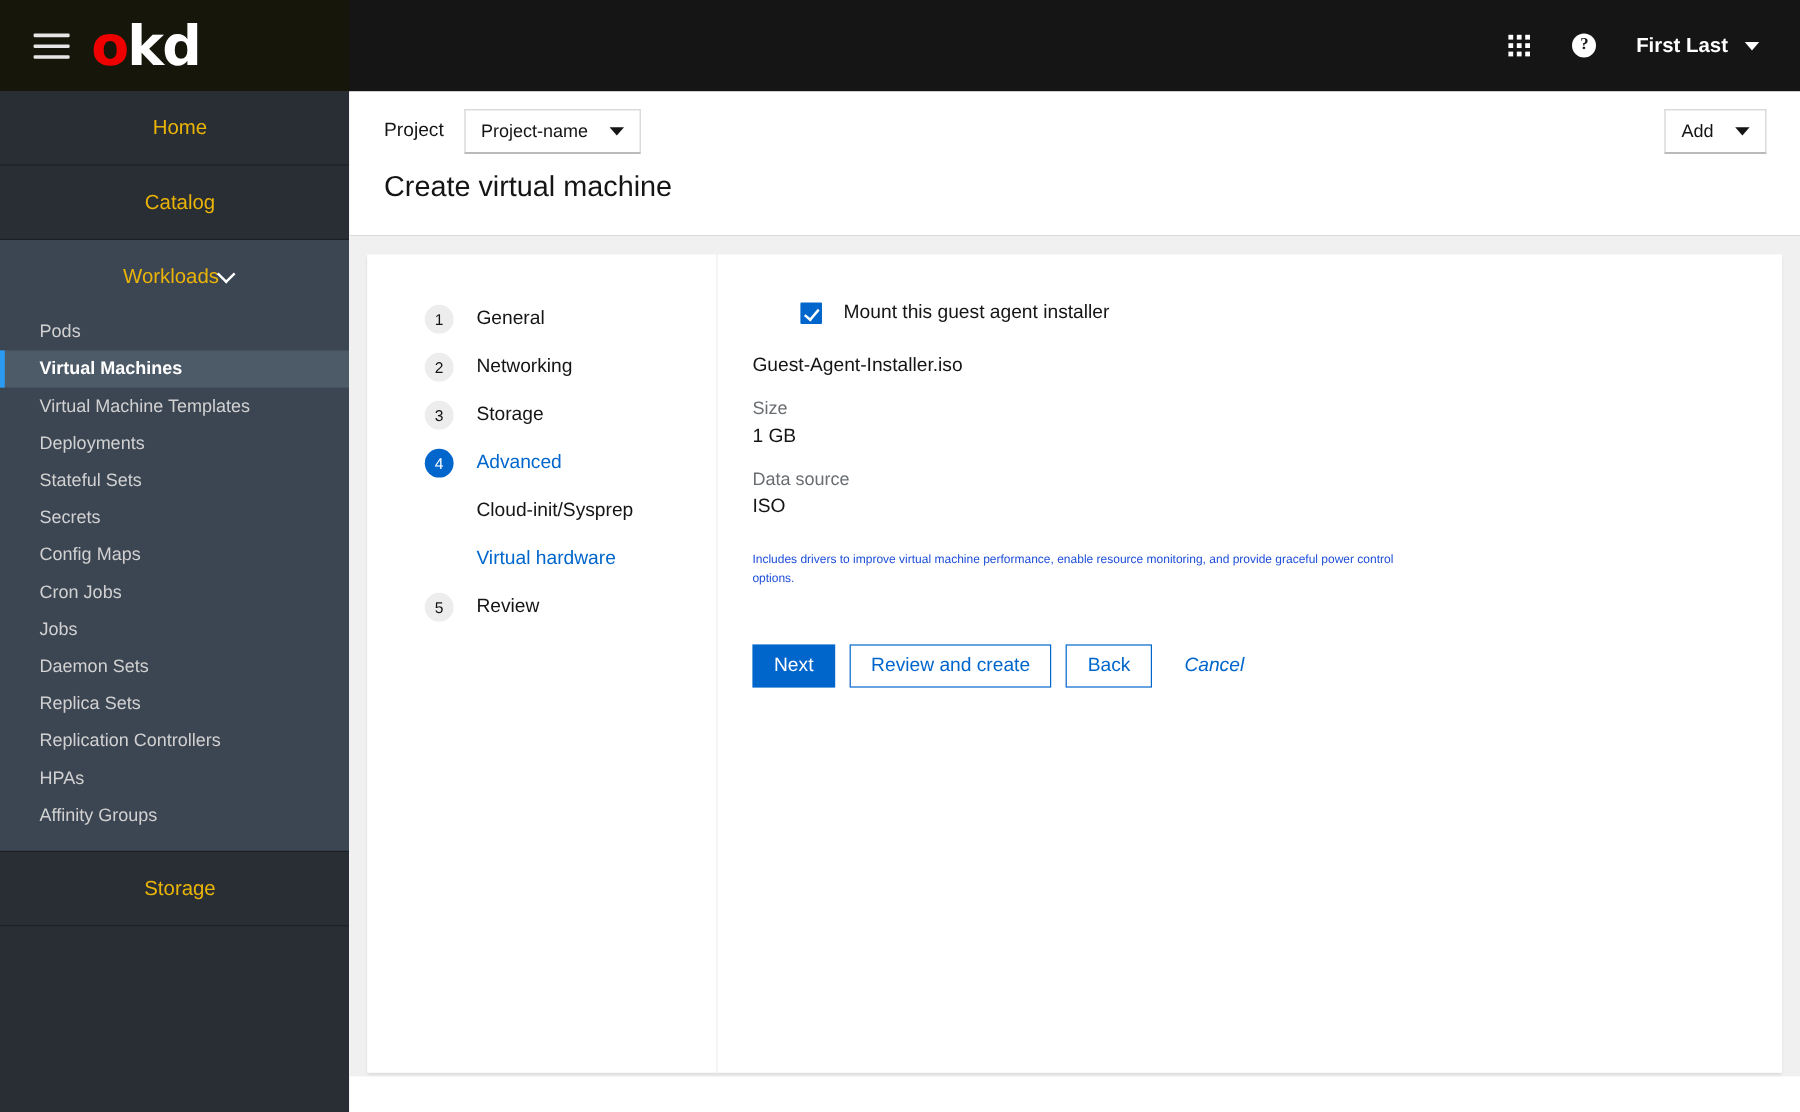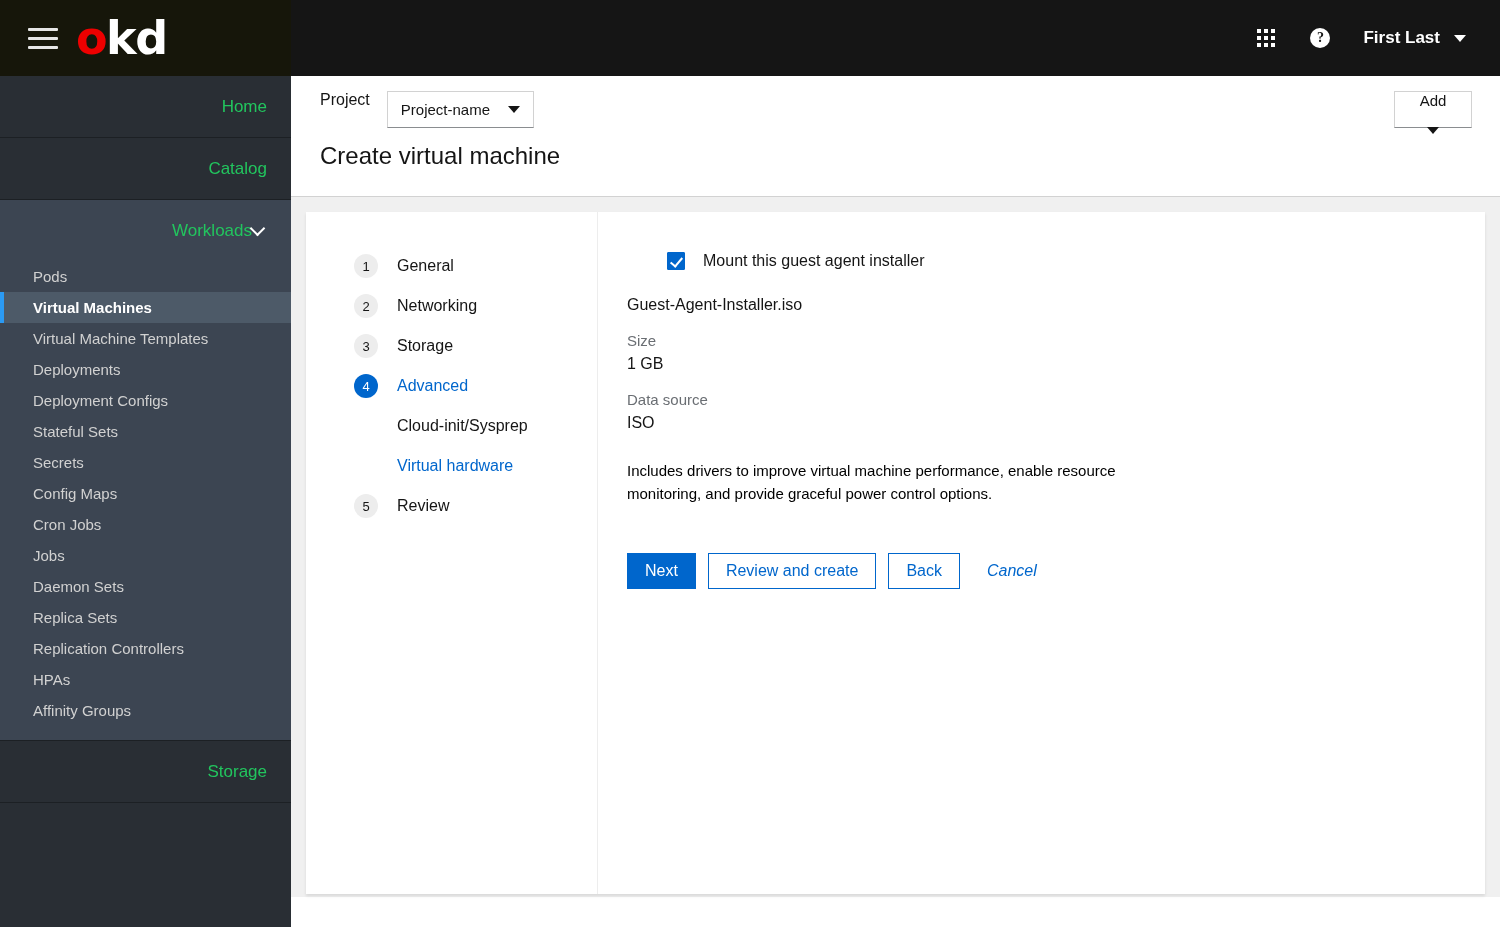--- a/index.html
+++ b/index.html
@@ -61,22 +61,22 @@
   }
 
   
   .sidebar {
     position: absolute; left: 0; top: 76px; width: 291px; height: 851px;
     background: #292e34; overflow: hidden;
   }
   .nav-section { background: #292e34; border-bottom: 1px solid #1c2024; }
   .nav-section.expanded { background: #3c4552; border-bottom: 1px solid #1c2024; }
   .nav-top {
-    height: 61px; display: flex; align-items: center; justify-content: flex-end;
-    padding: 0 24px 0 33px; color: #22c55e; font-size: 17px; cursor: pointer;
+    height: 61px; display: flex; align-items: center; justify-content: center;
+    padding: 0 24px 0 33px; color: #eab308; font-size: 17px; cursor: pointer;
   }
   .chev {
     width: 11px; height: 11px; border-right: 2px solid #ffffff; border-bottom: 2px solid #ffffff;
     transform: rotate(45deg); margin-top: -5px; margin-right: 4px;
   }
   .nav-children { padding-bottom: 14px; }
   .nav-child {
     height: 31px; display: flex; align-items: center; padding-left: 33px;
     color: #d1d1d1; font-size: 15px; cursor: pointer; border-left: 4px solid transparent;
     padding-left: 29px;
@@ -89,33 +89,33 @@
 
   
   .content {
     position: absolute; left: 291px; top: 76px; width: 1209px; height: 851px;
     background: #ffffff; overflow: hidden;
   }
   .project-bar {
     height: 66px; display: flex; align-items: center; padding: 0 28px 0 29px;
     justify-content: space-between;
   }
-  .project-left { display: flex; align-items: flex-start; gap: 17px; }
+  .project-left { display: flex; align-items: center; gap: 17px; }
   .project-label { font-size: 16px; color: #151515; }
   .pf-select {
     min-width: 147px; height: 37px; border: 1px solid #d2d2d2; border-bottom: 1px solid #8a8d90;
     background: #ffffff; display: flex; align-items: center; justify-content: space-between;
     padding: 0 13px 0 13px; gap: 18px; cursor: pointer;
   }
   .pf-select .sel-text { font-size: 15px; color: #151515; }
   .caret-dark {
     width: 0; height: 0; border-left: 6px solid transparent; border-right: 6px solid transparent;
     border-top: 7px solid #151515;
   }
-  .add-select { min-width: 78px; flex-direction: column; }
+  .add-select { min-width: 78px; }
 
   .page-title-wrap { padding: 0 29px; }
   .page-title { font-size: 24px; color: #151515; font-weight: 400; padding-bottom: 26px; }
   .title-rule { height: 1px; background: #d2d2d2; margin-top: 0; }
 
   .page-body { background: #f0f0f0; padding: 15px 15px 0 15px; height: 700px; }
   .wizard-card {
     background: #ffffff; display: flex; height: 682px;
     box-shadow: 0 2px 3px rgba(3,3,3,0.10);
   }
@@ -141,21 +141,21 @@
     position: relative; cursor: pointer; flex: 0 0 18px; border-radius: 1px;
   }
   .checkbox::after {
     content: ""; position: absolute; left: 5px; top: 2px; width: 5px; height: 10px;
     border-right: 2px solid #ffffff; border-bottom: 2px solid #ffffff; transform: rotate(40deg);
   }
   .chk-label { font-size: 16px; color: #151515; }
   .field-group { margin-bottom: 18px; }
   .field-label { font-size: 15px; color: #6a6e73; margin-bottom: 6px; }
   .field-value { font-size: 16px; color: #151515; }
-  .helper-text { font-size: 15px; color: #000000; line-height: 1.55; max-width: 545px; margin-top: 27px; }
+  .helper-text { font-size: 10px; color: #1d4ed8; line-height: 1.55; max-width: 545px; margin-top: 27px; }
 
   .btn-row { display: flex; align-items: center; gap: 12px; margin-top: 47px; }
   .btn {
     height: 36px; padding: 0 17px; font-size: 16px; display: flex; align-items: center;
     justify-content: center; cursor: pointer; border: 1px solid transparent; white-space: nowrap;
   }
   .btn-primary { background: #0066cc; color: #ffffff; }
   .btn-secondary { background: #ffffff; color: #0066cc; border: 1px solid #0066cc; }
   .btn-link { background: transparent; color: #0066cc; padding: 0 14px; font-style: italic; }
 </style>
@@ -225,23 +225,20 @@
             <span>Pods</span>
           </div>
         <div class="nav-child active">
             <span>Virtual Machines</span>
           </div>
         <div class="nav-child">
             <span>Virtual Machine Templates</span>
           </div>
         <div class="nav-child">
             <span>Deployments</span>
-          </div>
-        <div class="nav-child">
-            <span>Deployment Configs</span>
           </div>
         <div class="nav-child">
             <span>Stateful Sets</span>
           </div>
         <div class="nav-child">
             <span>Secrets</span>
           </div>
         <div class="nav-child">
             <span>Config Maps</span>
           </div>

